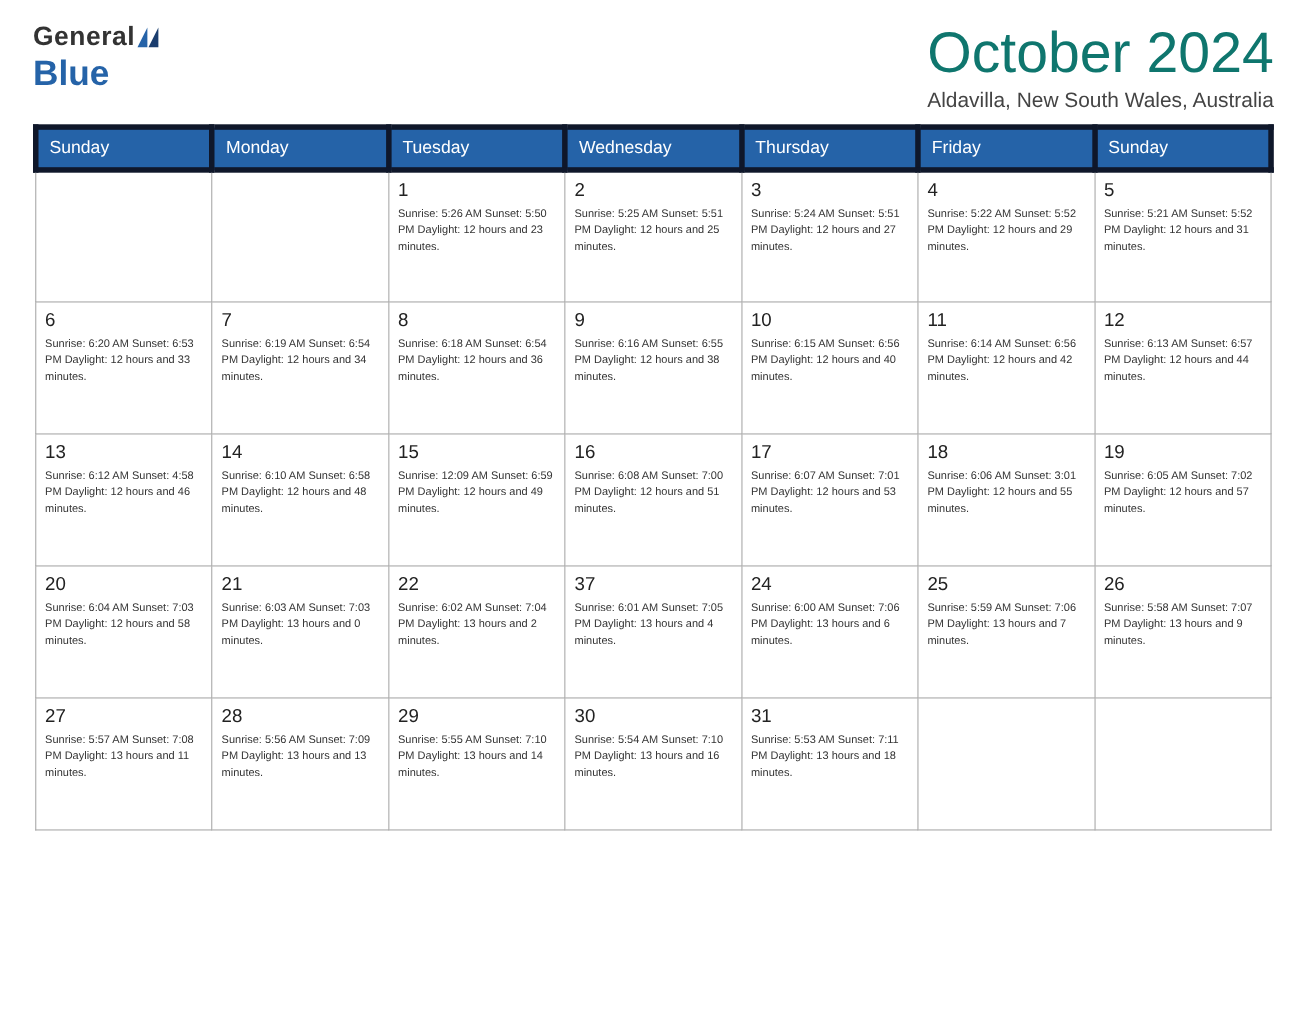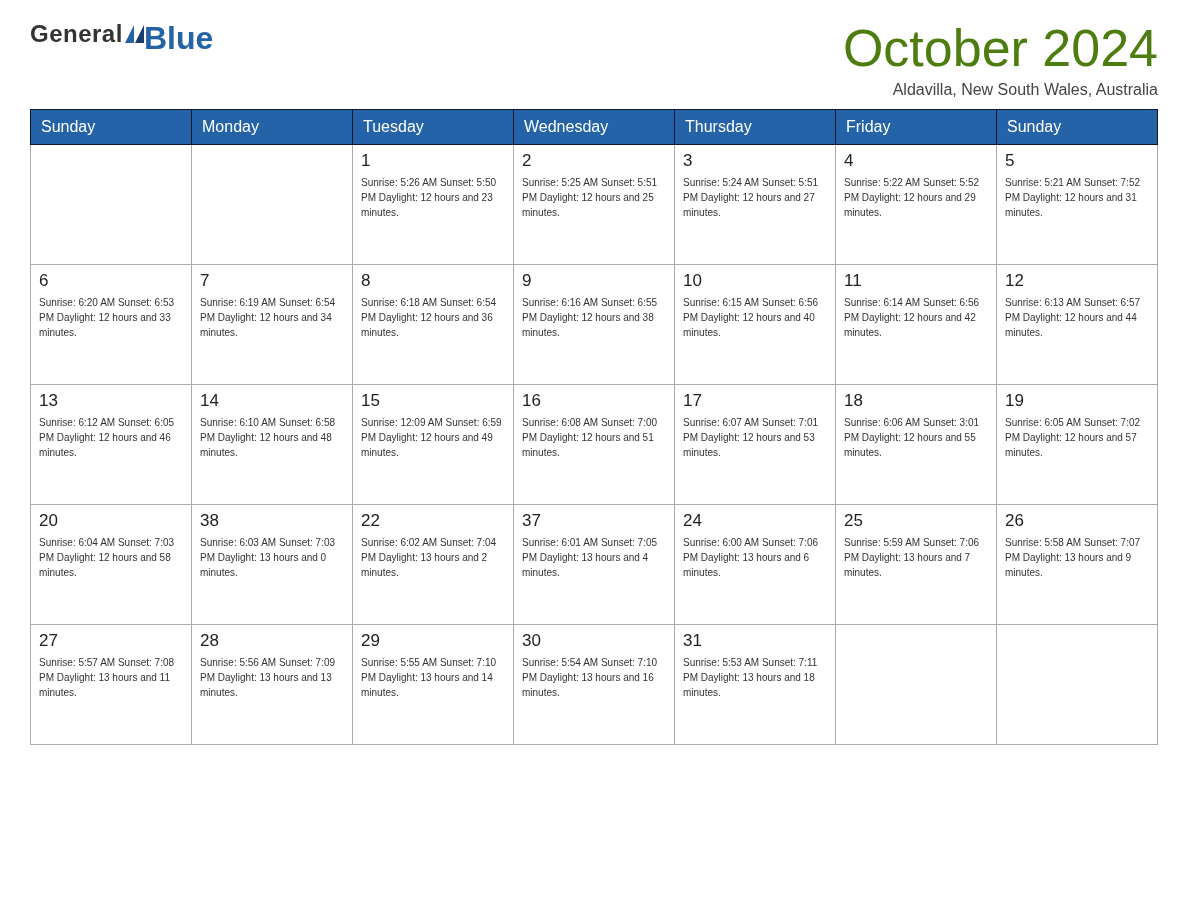--- a/index.html
+++ b/index.html
@@ -15,41 +15,41 @@
       justify-content: space-between;
       align-items: flex-start;
       margin-bottom: 10px;
     }
     .title-section {
       text-align: right;
     }
     .month-title {
       font-size: 52px;
       font-weight: normal;
-      color: #4d7c0f;
+      color: #0f766e;
       line-height: 1.1;
     }
     .location-title {
-      font-size: 16px;
+      font-size: 19px;
       color: #444;
       margin-top: 4px;
     }
     .calendar {
       width: 100%;
       border-collapse: collapse;
       margin-top: 8px;
     }
     .calendar th {
       background-color: #2563a8;
       color: #fff;
       padding: 8px 10px;
       text-align: left;
       font-size: 16px;
       font-weight: normal;
-      border: 1px solid #0f172a;
+      border: 5px solid #0f172a;
     }
     .calendar td {
       border: 1px solid #aaa;
       vertical-align: top;
       padding: 6px 8px;
       width: 14.28%;
       height: 120px;
     }
     .day-number {
       font-size: 17px;
@@ -61,20 +61,21 @@
     .day-info {
       font-size: 10px;
       color: #333;
       line-height: 1.5;
     }
     .empty-cell {
       background: #fff;
     }
     .logo-wrapper {
       display: flex;
+      flex-direction: column;
       align-items: flex-start;
     }
     .logo-row {
       display: flex;
       align-items: center;
     }
     
     .tri-blue {
       display: inline-block;
       width: 0;
@@ -155,21 +156,21 @@
         <td>
           <span class="day-number">4</span>
           <div class="day-info">Sunrise: 5:22 AM
 Sunset: 5:52 PM
 Daylight: 12 hours
 and 29 minutes.</div>
         </td>
         <td>
           <span class="day-number">5</span>
           <div class="day-info">Sunrise: 5:21 AM
-Sunset: 7:52 PM
+Sunset: 5:52 PM
 Daylight: 12 hours
 and 31 minutes.</div>
         </td>
       </tr>
       <tr>
         <td>
           <span class="day-number">6</span>
           <div class="day-info">Sunrise: 6:20 AM
 Sunset: 6:53 PM
 Daylight: 12 hours
@@ -215,21 +216,21 @@
           <div class="day-info">Sunrise: 6:13 AM
 Sunset: 6:57 PM
 Daylight: 12 hours
 and 44 minutes.</div>
         </td>
       </tr>
       <tr>
         <td>
           <span class="day-number">13</span>
           <div class="day-info">Sunrise: 6:12 AM
-Sunset: 6:05 PM
+Sunset: 4:58 PM
 Daylight: 12 hours
 and 46 minutes.</div>
         </td>
         <td>
           <span class="day-number">14</span>
           <div class="day-info">Sunrise: 6:10 AM
 Sunset: 6:58 PM
 Daylight: 12 hours
 and 48 minutes.</div>
         </td>
@@ -271,21 +272,21 @@
       </tr>
       <tr>
         <td>
           <span class="day-number">20</span>
           <div class="day-info">Sunrise: 6:04 AM
 Sunset: 7:03 PM
 Daylight: 12 hours
 and 58 minutes.</div>
         </td>
         <td>
-          <span class="day-number">38</span>
+          <span class="day-number">21</span>
           <div class="day-info">Sunrise: 6:03 AM
 Sunset: 7:03 PM
 Daylight: 13 hours
 and 0 minutes.</div>
         </td>
         <td>
           <span class="day-number">22</span>
           <div class="day-info">Sunrise: 6:02 AM
 Sunset: 7:04 PM
 Daylight: 13 hours

